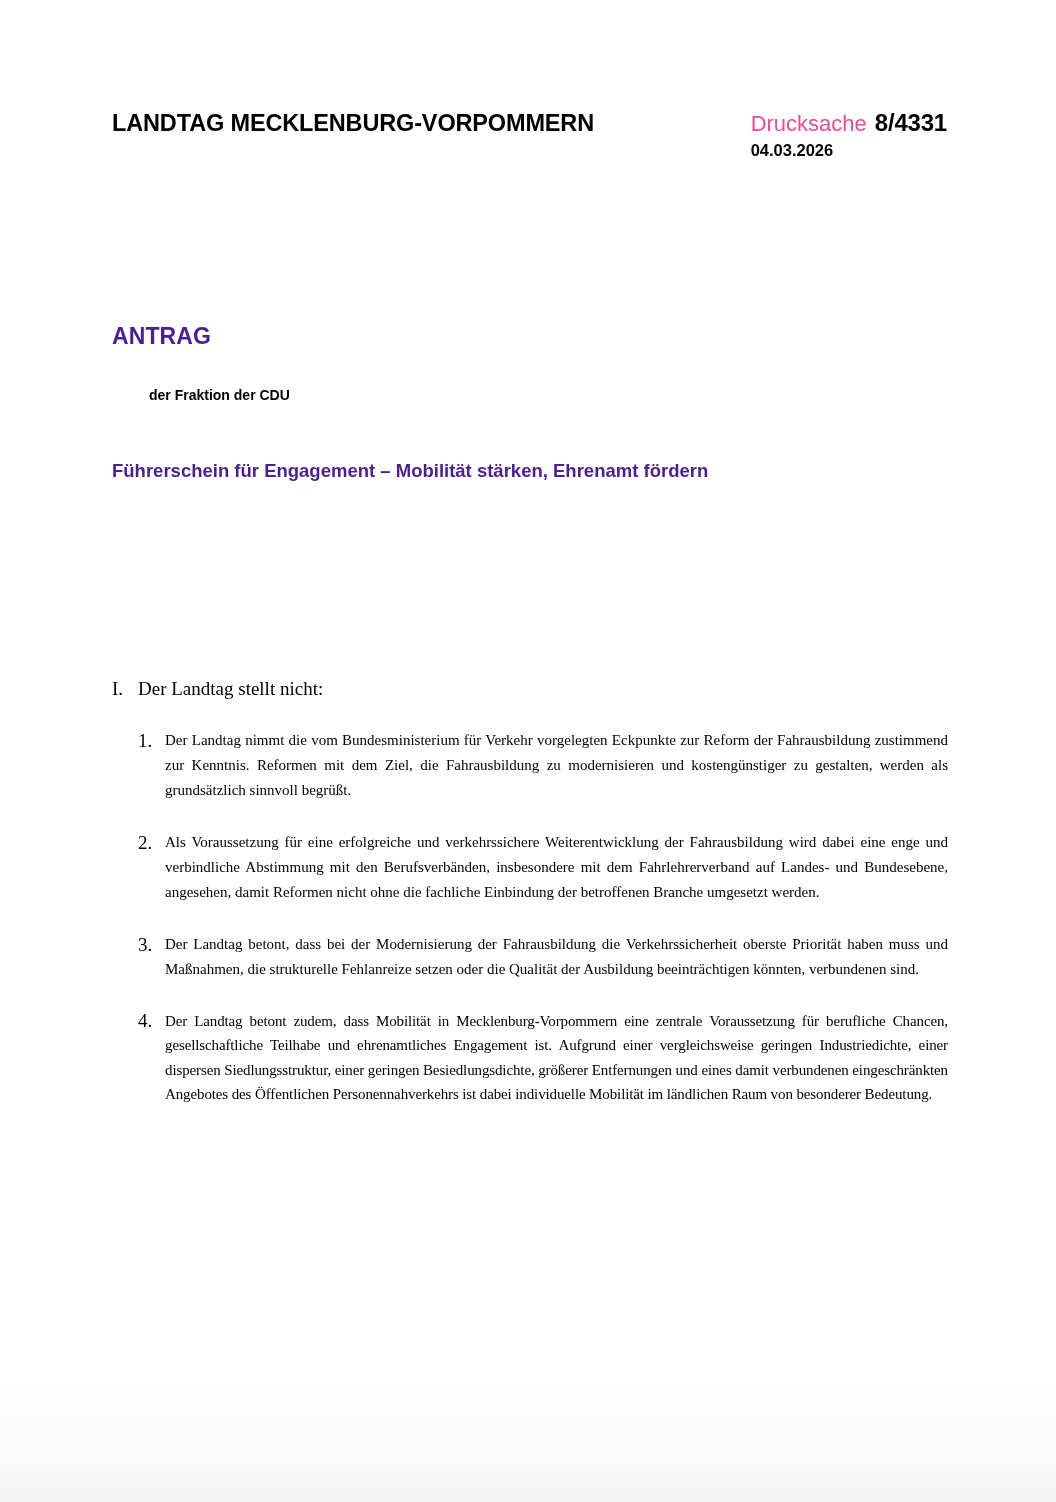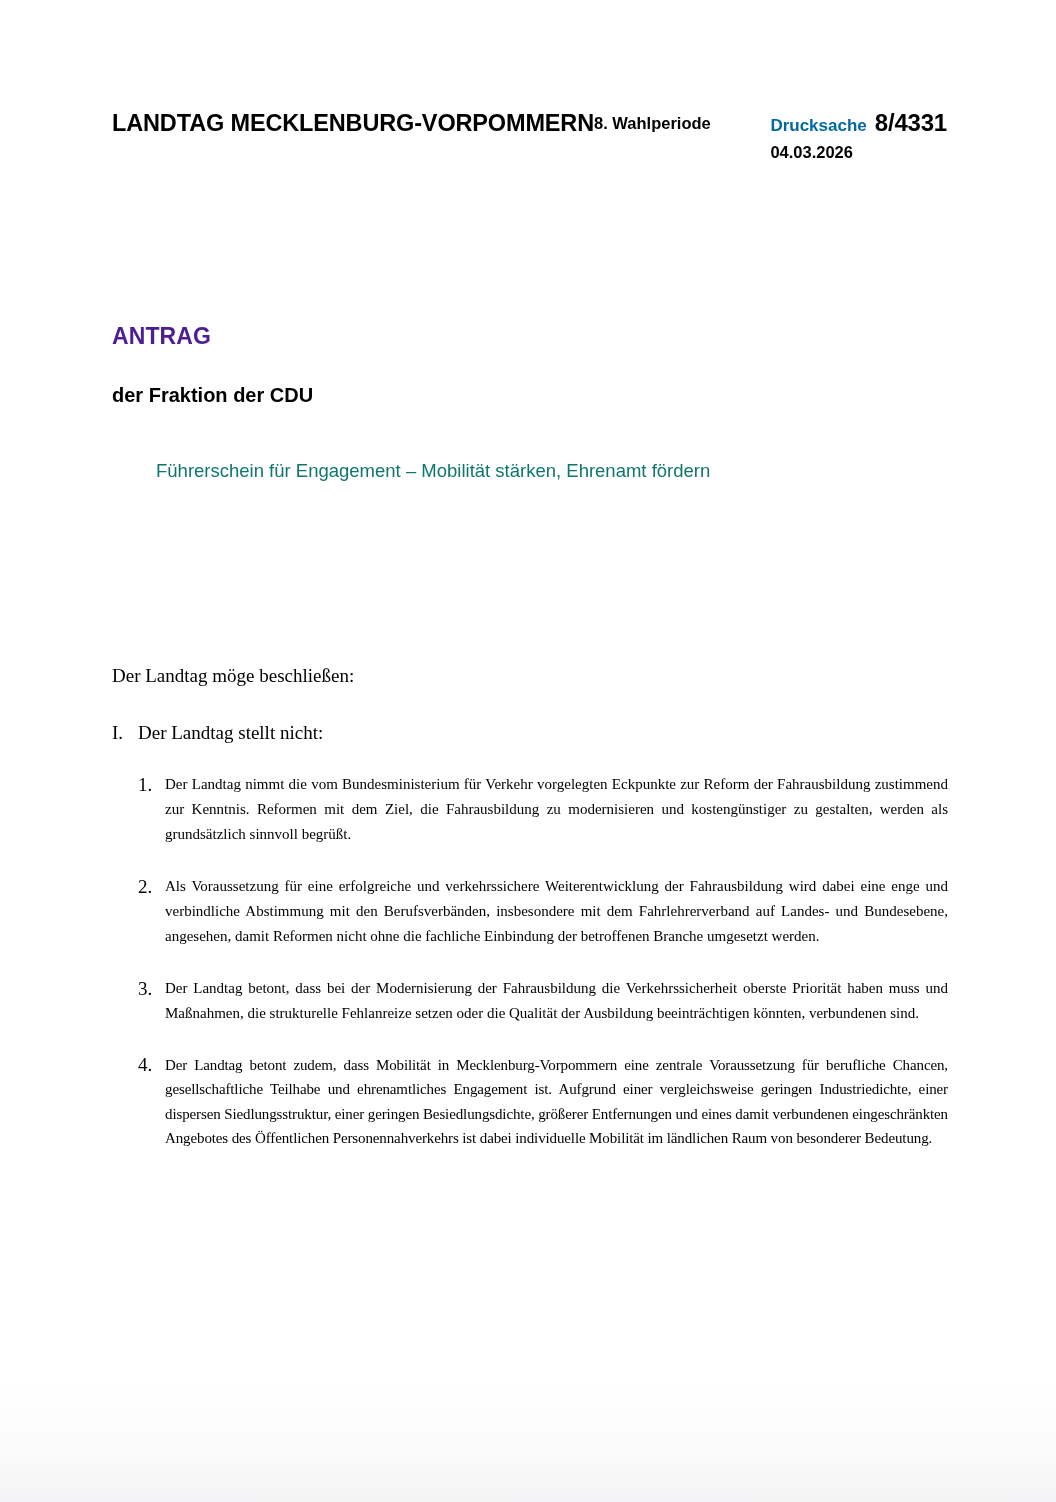--- a/index.html
+++ b/index.html
@@ -68,24 +68,24 @@
     color: #000000;
     margin-top: 2px;
   }
   .doc-number-line {
     display: flex;
     align-items: baseline;
     white-space: nowrap;
   }
   .doc-number-label {
     font-family: "Liberation Sans", sans-serif;
-    font-weight: bold;
-    font-size: 17px;
+    font-weight: normal;
+    font-size: 22px;
     line-height: 26px;
-    color: #0369a1;
+    color: #ec4899;
   }
   .doc-number-value {
     font-family: "Liberation Sans", sans-serif;
     font-weight: bold;
     font-size: 24px;
     line-height: 26px;
     color: #000000;
     margin-left: 8px;
     letter-spacing: -0.2px;
   }
@@ -110,33 +110,33 @@
     font-family: Liberation Sans, sans-serif;
     font-weight: bold;
     font-size: 23px;
     line-height: 28px;
     letter-spacing: 0.1px;
     color: #4c1d95;
   }
   .faction {
     font-family: "Liberation Sans", sans-serif;
     font-weight: bold;
-    font-size: 20px;
+    font-size: 14px;
     line-height: 24px;
     color: #000000;
     margin-top: 33px;
+    margin-left: 37px;
   }
   .subject {
     font-family: "Liberation Sans", sans-serif;
-    font-weight: normal;
+    font-weight: bold;
     font-size: 18.5px;
     line-height: 24px;
-    color: #0f766e;
+    color: #4c1d95;
     margin-top: 52px;
-    margin-left: 44px;
   }
 
   
   .body-block {
     position: absolute;
     left: 112px;
     top: 644px;
     width: 836px;
     font-family: "Liberation Serif", "DejaVu Serif", serif;
     color: #000000;
@@ -188,40 +188,38 @@
   }
 </style>
 </head>
 <body>
 
 <div class="page">
 
   <header class="doc-header">
     <div class="header-left">
       <div class="org-name">LANDTAG MECKLENBURG-VORPOMMERN</div>
-      <div class="legislative-period">8. Wahlperiode</div>
     </div>
     <div class="header-right">
       <div class="doc-number-line">
         <span class="doc-number-label">Drucksache</span>
         <span class="doc-number-value">8/4331</span>
       </div>
       <div class="doc-date">04.03.2026</div>
     </div>
   </header>
 
   <section class="title-block">
     <h1 class="doc-type">ANTRAG</h1>
     <div class="faction">der Fraktion der CDU</div>
     <h2 class="subject">Führerschein für Engagement – Mobilität stärken, Ehrenamt fördern</h2>
   </section>
 
   <section class="body-block">
 
-    <p class="resolution-intro">Der Landtag möge beschließen:</p>
 
     <div class="section-heading">
       <span class="section-numeral">I.</span>
       <span class="section-text">Der Landtag stellt nicht:</span>
     </div>
 
     <ol class="enum-list">
       <li class="enum-item">
         <span class="enum-marker">1.</span>
         <span class="enum-body">Der Landtag nimmt die vom Bundesministerium für Verkehr vorgelegten Eckpunkte zur Reform der Fahrausbildung zustimmend zur Kenntnis. Reformen mit dem Ziel, die Fahrausbildung zu modernisieren und kostengünstiger zu gestalten, werden als grundsätzlich sinnvoll begrüßt.</span>

